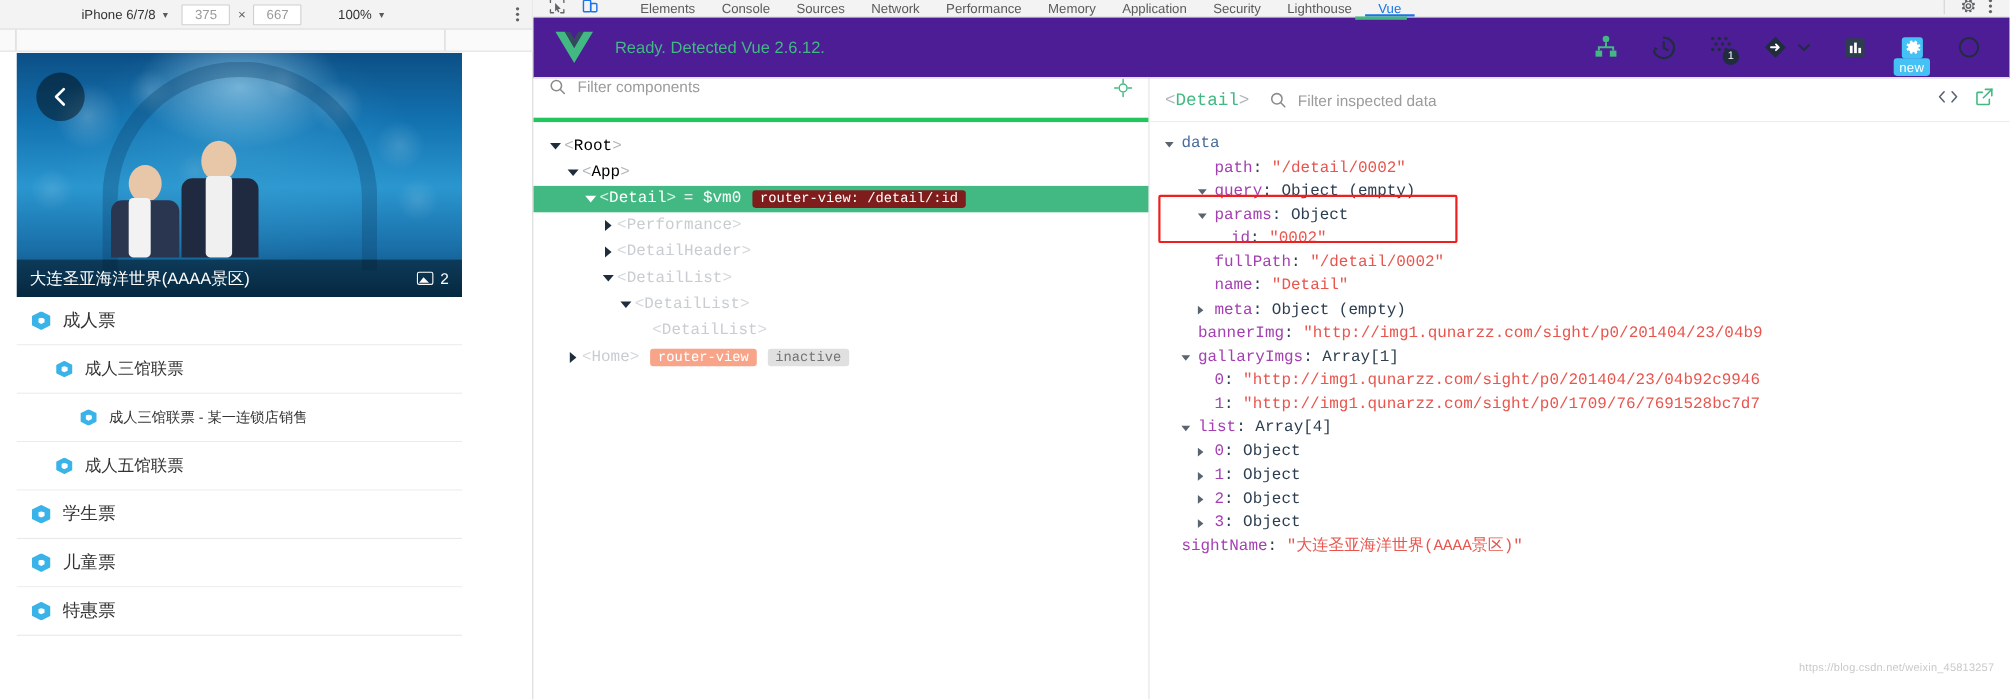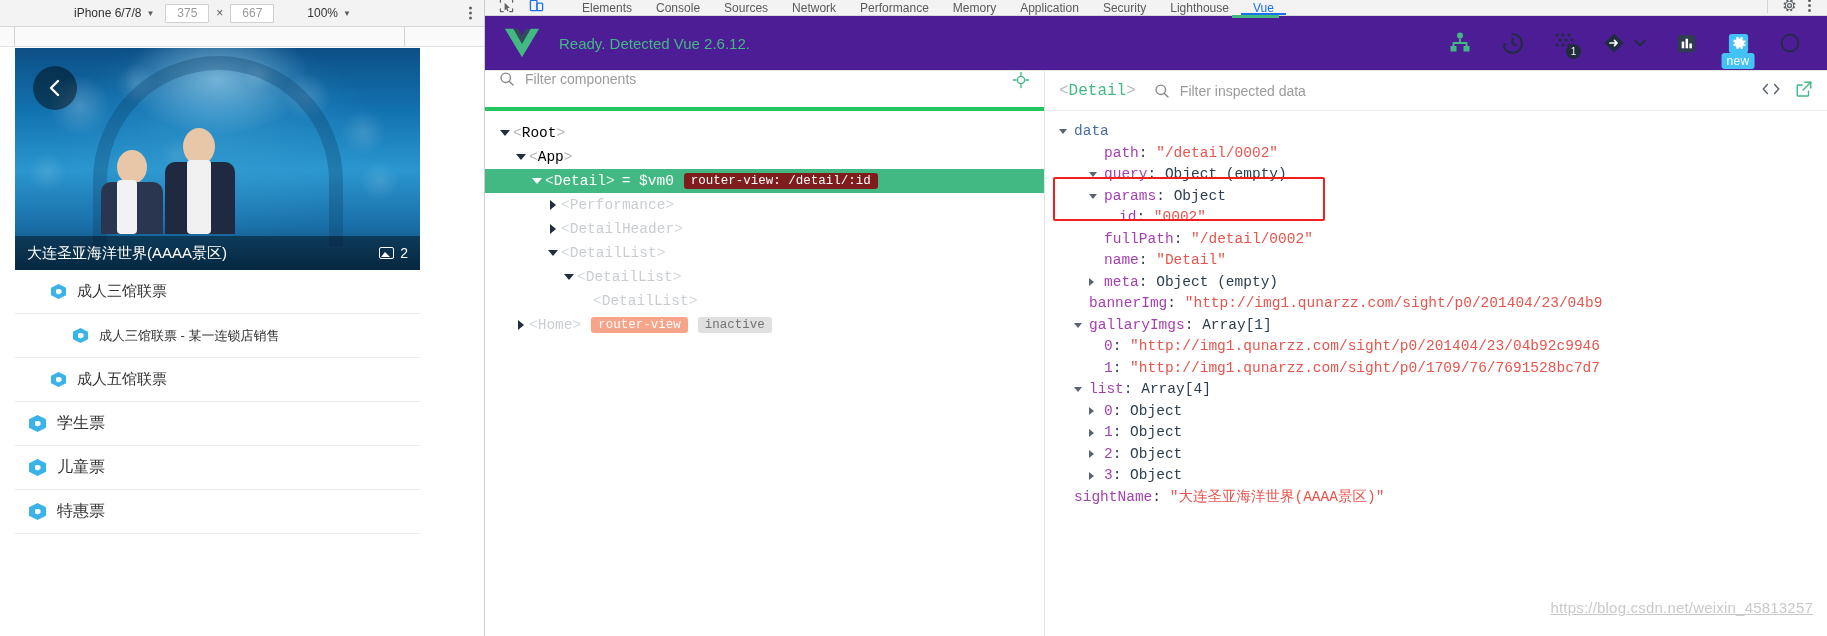--- a/index.html
+++ b/index.html
@@ -257,23 +257,22 @@
   .k-purple { color: #a33fb0; }
   .k-dark { color: #2c3e50; }
   .v-red { color: #e8554d; }
   .v-gray { color: #2c3e50; }
   .redbox {
     position: absolute; border: 2.5px solid #ef1f1f; border-radius: 2px;
     pointer-events: none;
   }
   .watermark {
     position: absolute; right: 14px; bottom: 18px;
-    color: #c9c9c9; font-size: 15px; font-family: "Liberation Sans", sans-serif;
+    color: #c9c9c9; font-size: 10px; font-family: "Liberation Sans", sans-serif;
     letter-spacing: .2px;
-    text-decoration: underline;
   }
   .cn-red { color: #e8554d; }
 </style>
 </head>
 <body>
 
 <div class="root">
 
   <div class="device-pane">
 
@@ -324,20 +323,24 @@
         <div class="banner-caption">
           <span>大连圣亚海洋世界(AAAA景区)</span>
           <span class="banner-count">
             <span class="img-glyph"></span>
             <span>2</span>
           </span>
         </div>
       </div>
 
       <div>
+        <div class="list-row">
+            <span class="hex"></span>
+            <span>成人票</span>
+          </div>
         <div class="list-row lvl1">
             <span class="hex sm"></span>
             <span>成人三馆联票</span>
           </div>
         <div class="list-row lvl2">
             <span class="hex sm"></span>
             <span>成人三馆联票 - 某一连锁店销售</span>
           </div>
         <div class="list-row lvl1">
             <span class="hex sm"></span>

